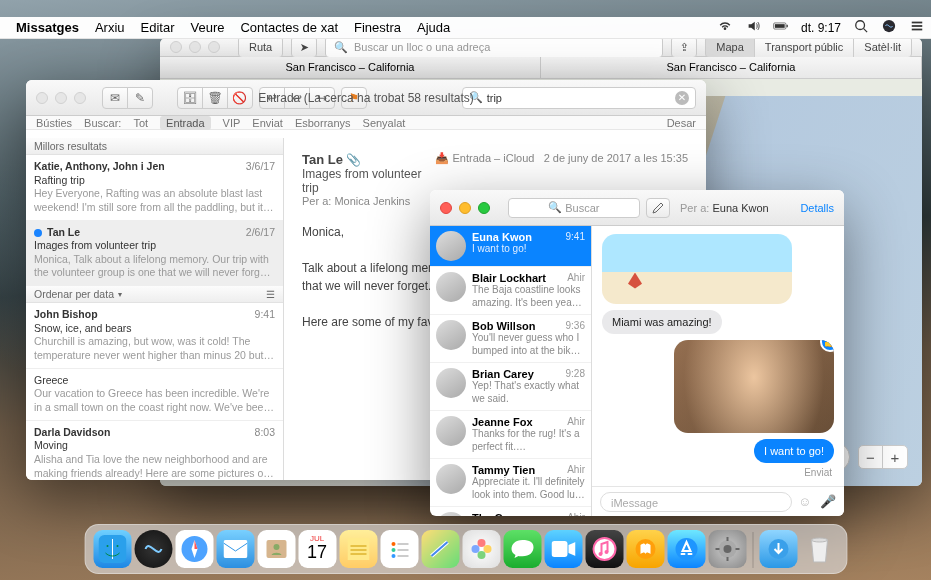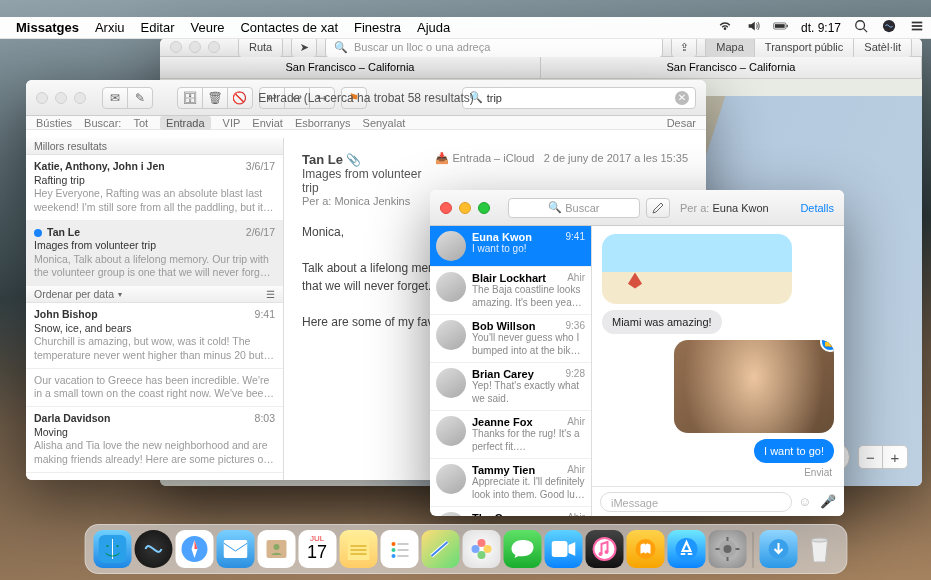--- a/index.html
+++ b/index.html
@@ -264,20 +264,21 @@
       <div id="mailrows">
           <div class="mrow">
             <div class="top">
               <span class="sender">John Bishop</span>
               <span class="date">9:41</span>
             </div>
             <div class="subj">Snow, ice, and bears</div>
             <div class="prev">Churchill is amazing, but wow, was it cold! The temperature never went higher than minus 20 but it was wonderful to see the polar…</div>
           </div>
           <div class="mrow">
+            <div class="subj">Greece</div>
             <div class="prev">Our vacation to Greece has been incredible. We're in a small town on the coast right now. We've been enjoying the water and taking…</div>
           </div>
           <div class="mrow">
             <div class="top">
               <span class="sender">Darla Davidson</span>
               <span class="date">8:03</span>
             </div>
             <div class="subj">Moving</div>
             <div class="prev">Alisha and Tia love the new neighborhood and are making friends already! Here are some pictures of them around the house. Does…</div>
           </div>

